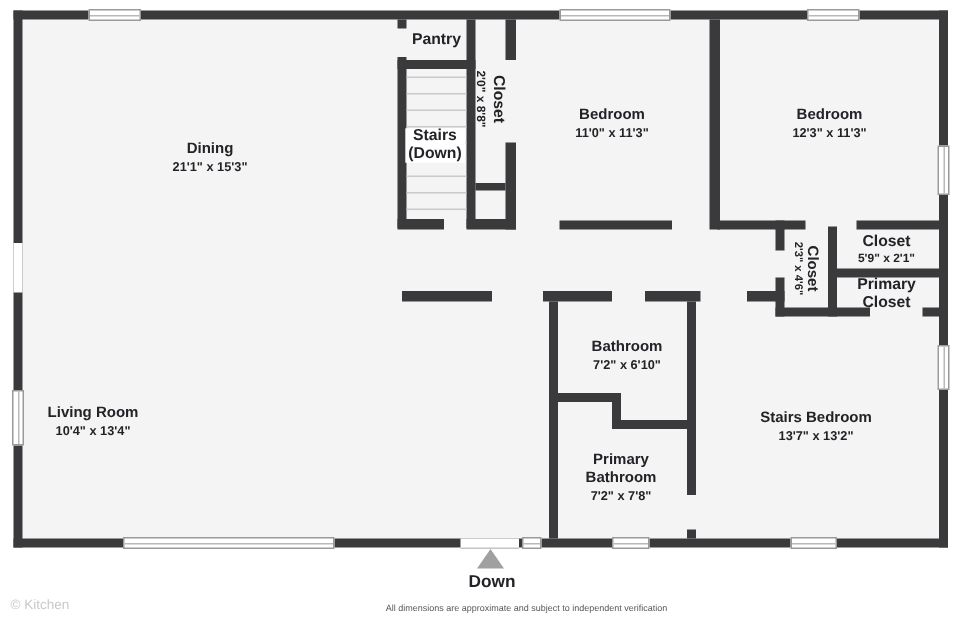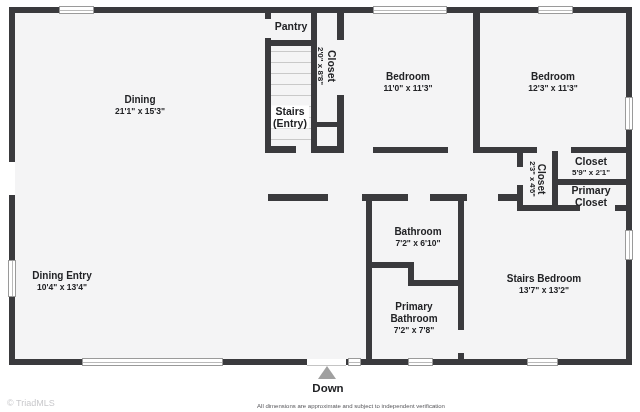--- a/index.html
+++ b/index.html
@@ -14,21 +14,21 @@
   .tread{position:absolute;height:1px;width:40px;left:271px;background:#c9c9c9;}
   .lbl{position:absolute;transform:translate(-50%,-50%);text-align:center;
        color:#222326;white-space:nowrap;}
   .vert{transform:translate(-50%,-50%) rotate(90deg);}
   .nm{font-weight:bold;font-size:10px;line-height:12px;}
   .dm{font-weight:bold;font-size:8.5px;line-height:10px;}
   .sm .nm{font-size:10.5px;line-height:11.5px;}
   .sm .dm{font-size:8px;line-height:9px;}
   .xs .nm{font-size:10px;line-height:11px;}
   .xs .dm{font-size:7.5px;line-height:8.5px;}
-  .stairs-lbl{background:#fff;padding:0 2px;margin-top:20px;}
+  .stairs-lbl{background:#fff;padding:0 2px;}
   .entry-arrow{position:absolute;left:318px;top:366px;width:0;height:0;
        border-left:9px solid transparent;border-right:9px solid transparent;
        border-bottom:13px solid var(--entry_arrow,#a0a0a0);}
   .entry-lbl{position:absolute;left:328px;top:388px;transform:translate(-50%,-50%);
        font-weight:bold;font-size:11.5px;color:#222326;}
   .watermark{position:absolute;left:7px;top:398px;font-size:9px;color:#c9c9cc;}
   .disclaimer{position:absolute;left:351px;top:403px;transform:translateX(-50%);
        font-size:6px;color:#58585c;white-space:nowrap;}
 </style>
 </head>
@@ -104,21 +104,21 @@
     <div class="nm">Dining</div>
     <div class="dm">21'1" x 15'3"</div>
   </div>
 
   <div class="lbl sm" style="left:291px;top:27px">
     <div class="nm">Pantry</div>
   </div>
 
   <div class="lbl sm stairs-lbl" style="left:290px;top:97px">
     <div class="nm">Stairs</div>
-    <div class="nm">(Entry)</div>
+    <div class="nm">(Down)</div>
   </div>
 
   <div class="lbl sm vert" style="left:327px;top:66px">
     <div class="nm">Closet</div>
     <div class="dm">2'0" x 8'8"</div>
   </div>
 
   <div class="lbl" style="left:408px;top:82px">
     <div class="nm">Bedroom</div>
     <div class="dm">11'0" x 11'3"</div>
@@ -155,23 +155,23 @@
   </div>
 
   <div class="lbl" style="left:414px;top:318px">
     <div class="nm">Primary</div>
     <div class="nm">Bathroom</div>
     <div class="dm">7'2" x 7'8"</div>
   </div>
 
 
   <div class="lbl" style="left:62px;top:281px">
-    <div class="nm">Dining Entry</div>
+    <div class="nm">Living Room</div>
     <div class="dm">10'4" x 13'4"</div>
   </div>
 
   <div class="entry-arrow"></div>
   <div class="entry-lbl">Down</div>
 
-  <div class="watermark">© TriadMLS</div>
+  <div class="watermark">© Kitchen</div>
   <div class="disclaimer">All dimensions are approximate and subject to independent verification</div>
 
 </div>
 
 </body></html>

